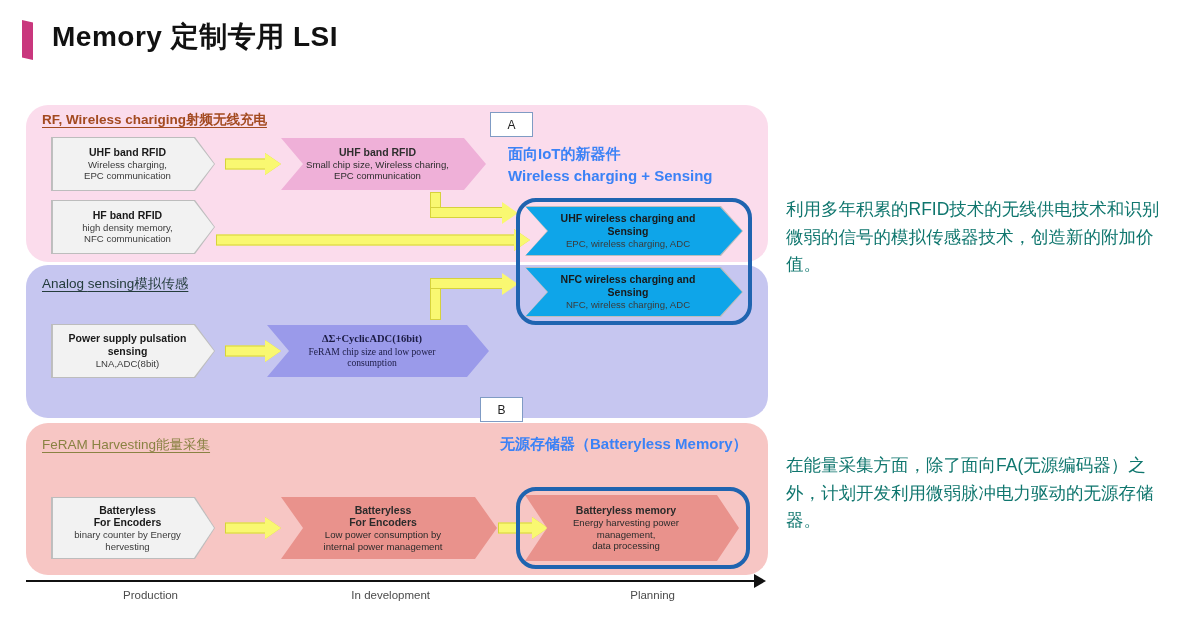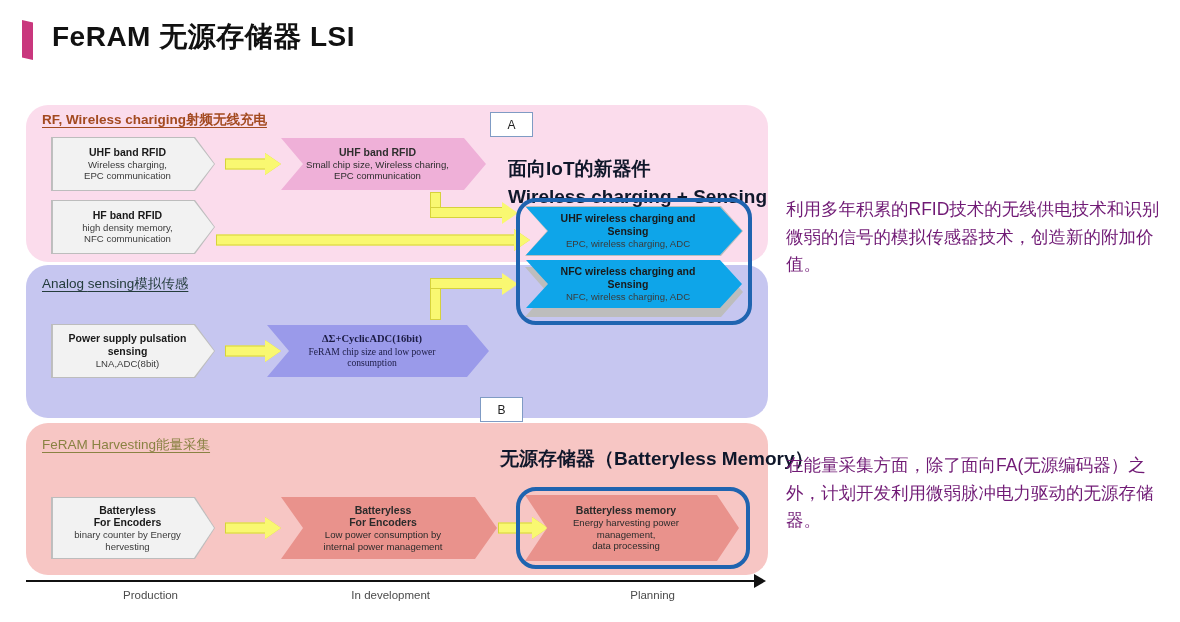--- a/index.html
+++ b/index.html
@@ -103,22 +103,22 @@
   
   .blue-frame {
     position: absolute;
     border: 4px solid #1f64b0;
     border-radius: 20px;
     background: transparent;
   }
 
   
   .blue-callout {
-    position: absolute; color: #0f172a; font-weight: bold; line-height: 1.45;
-    font-size: 19px; white-space: nowrap; margin-top: 12px;
+    position: absolute; color: #3b82f6; font-weight: bold; line-height: 1.45;
+    font-size: 15px; white-space: nowrap;
   }
   #callout-a { left: 508px; top: 143px; }
   #callout-b { left: 500px; top: 433px; text-align: right; }
 
   
   .marker {
     position: absolute; width: 43px; height: 25px;
     background: #ffffff; border: 1.5px solid #7f9bc4;
     display: flex; align-items: center; justify-content: center;
     font-size: 12px; color: #222;
@@ -138,31 +138,31 @@
   .tl-label {
     position: absolute; top: 589px; font-size: 11.5px; color: #4b4b4b; text-align: right;
   }
   #tl-0 { left: 58px;  width: 120px; }
   #tl-1 { left: 300px; width: 130px; }
   #tl-2 { left: 555px; width: 120px; }
 
   
   .side-note {
     position: absolute; left: 786px; width: 382px;
-    font-size: 17.5px; color: #701a75; line-height: 1.58;
+    font-size: 17.5px; color: #0f766e; line-height: 1.58;
   }
   #note-1 { top: 196px; }
   #note-2 { top: 452px; }
 </style>
 </head>
 <body>
 
 <div id="title-bar">
   <div id="title-accent"></div>
-  <div id="title-text">FeRAM 无源存储器 LSI</div>
+  <div id="title-text">Memory 定制专用 LSI</div>
 </div>
 
 <div class="panel" id="panel-rf"></div>
 <div class="panel-heading" id="heading-rf">RF, Wireless chariging射频无线充电</div>
 
 <div class="outline-pent" style="left:51px; top:137px; width:164px; height:54px;"></div>
 <div class="chev pent grey" style="left:52px; top:138px; width:162px; height:52px;">
   <div class="t1">UHF band RFID</div>
   <div class="t2">Wireless charging,</div>
   <div class="t2">EPC communication</div>
@@ -216,21 +216,21 @@
   <span>Analog </span><b>sensing模拟传感</b>
 </div>
 
 <div class="elbow" style="left:430px; top:268px; width:100px; height:52px;">
   <div class="v" style="left:0; top:10px; width:11px; height:42px;"></div>
   <div class="h" style="left:0; top:10px; width:74px; height:11px;"></div>
   <div class="head" style="left:72px; top:4.5px;"></div>
 </div>
 
 <div class="outline-arrow" style="left:525px; top:267px; width:218px; height:50px;"></div>
-<div class="chev arrowshape vlight" style="left:526px; top:260px; width:216px; height:48px;">
+<div class="chev arrowshape vlight" style="left:526px; top:268px; width:216px; height:48px;">
   <div class="t1">NFC wireless charging and</div>
   <div class="t1">Sensing</div>
   <div class="t2">NFC, wireless charging, ADC</div>
 </div>
 
 <div class="blue-frame" style="left:516px; top:198px; width:236px; height:127px;"></div>
 
 <div class="outline-pent" style="left:51px; top:324px; width:164px; height:54px;"></div>
 <div class="chev pent grey" style="left:52px; top:325px; width:162px; height:52px;">
   <div class="t1">Power supply pulsation</div>

